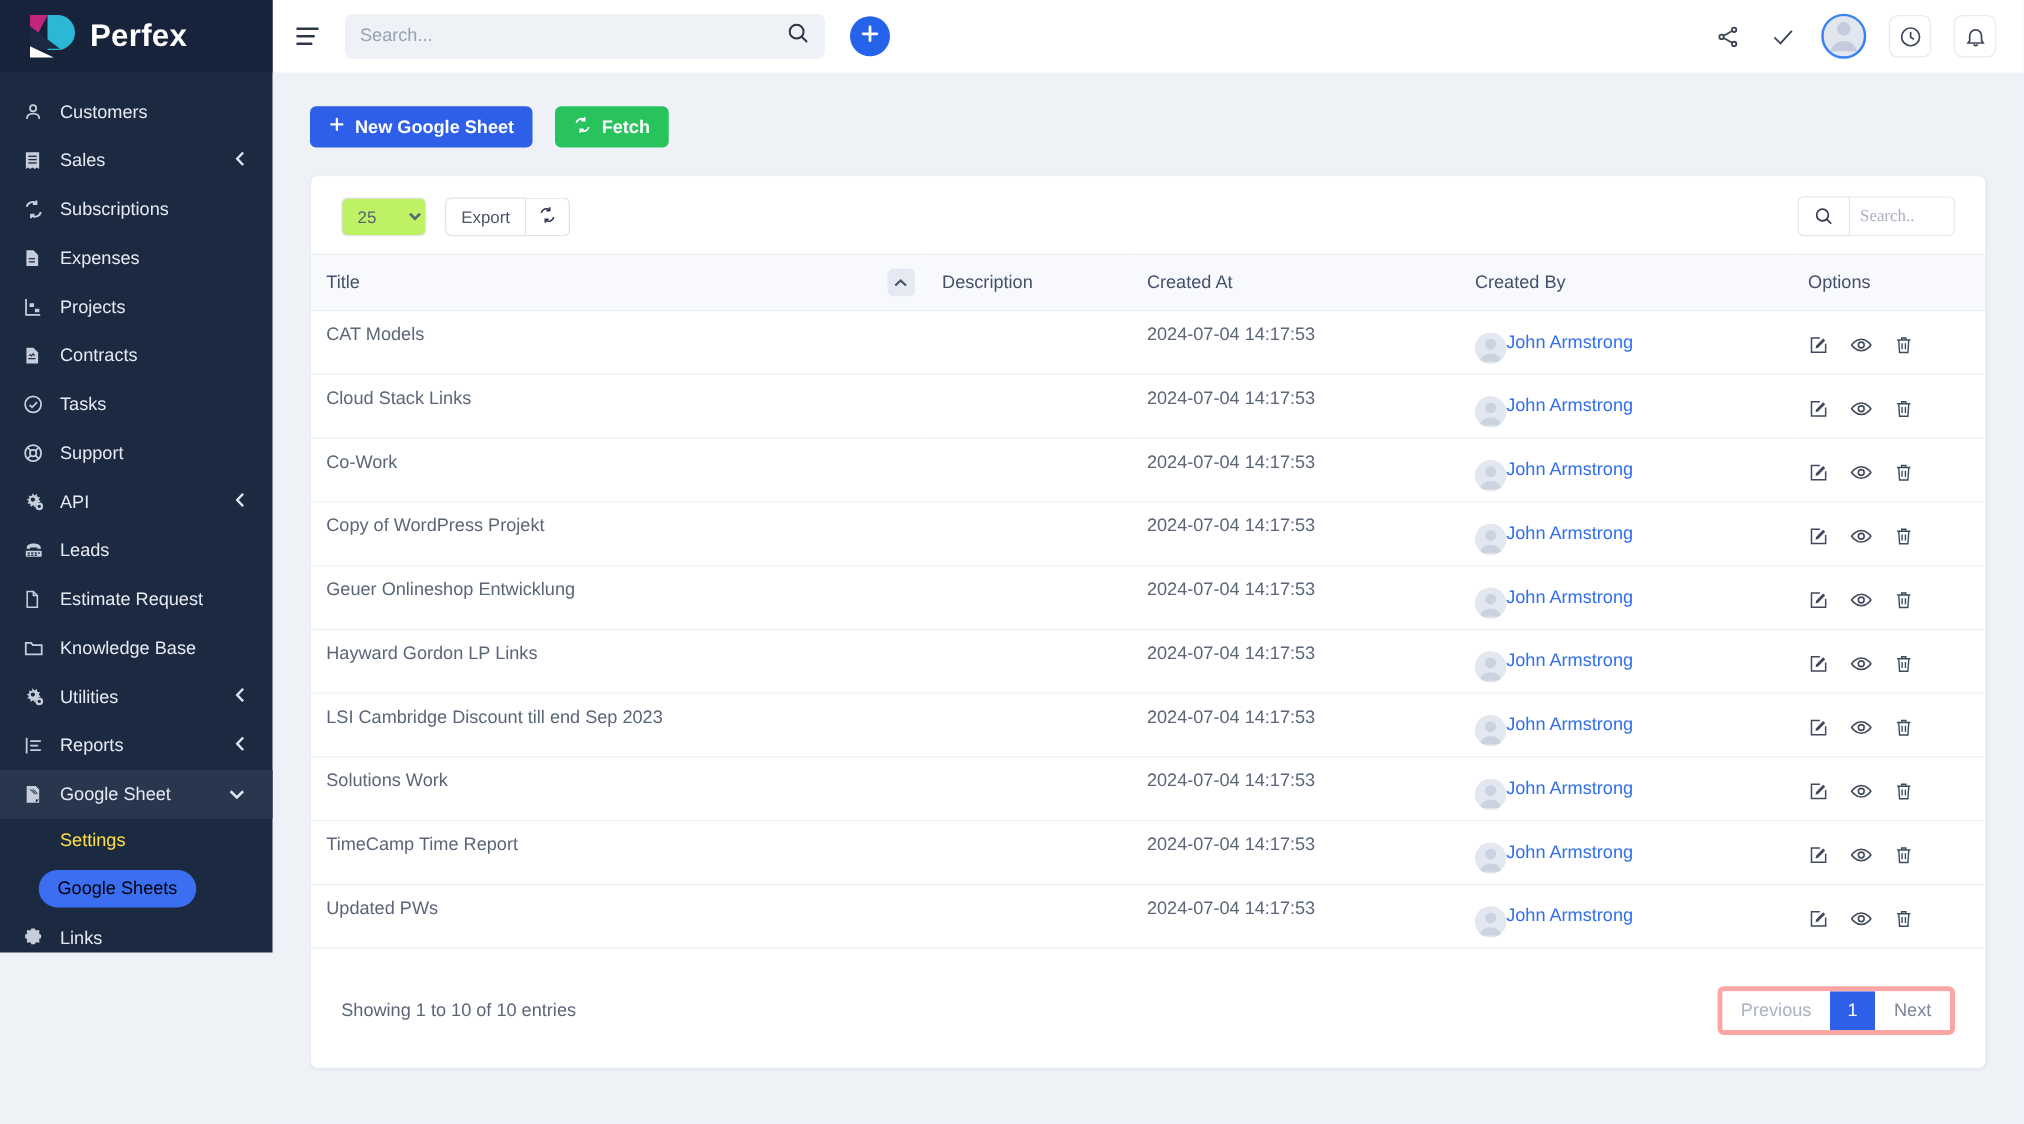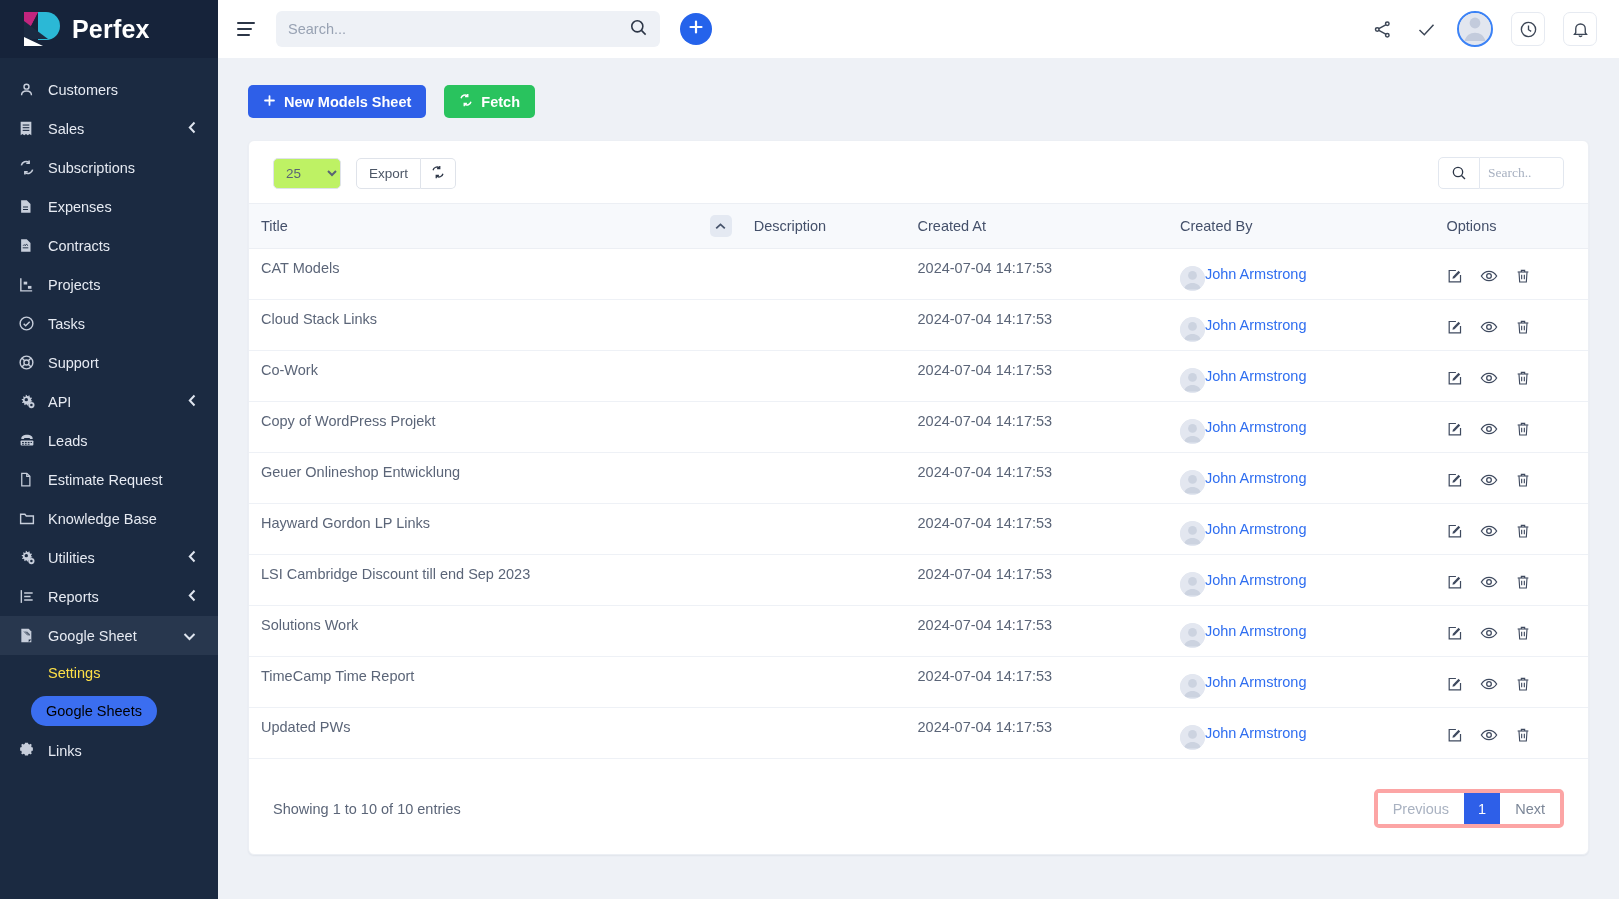--- a/index.html
+++ b/index.html
@@ -6,21 +6,21 @@
   html, body {
     width: 1619px; height: 899px;
     font-family: "Liberation Sans", sans-serif;
     background: #eef1f6;
     overflow: hidden;
   }
   .app { display: flex; width: 1619px; height: 899px; }
 
   
   .sidebar {
-    width: 218px; height: 899px;
+    width: 218px; height: 762px;
     background: #1b2a41;
     flex: 0 0 218px;
     position: relative;
   }
   .brand {
     height: 58px; display: flex; align-items: center; gap: 10px;
     padding-left: 16px; background: #16233a;
   }
   .logo-mark { width: 46px; height: 40px; position: relative; }
   .brand-name {
@@ -246,38 +246,38 @@
               <path d="M5 2h9l6 6v14H5z"></path>
               <rect x="8" y="12" width="8" height="1.6" fill="#1b2a41"></rect>
               <rect x="8" y="16" width="8" height="1.6" fill="#1b2a41"></rect>
             </svg>
           </span>
         <span class="lbl">Expenses</span>
       </div>
 
       <div class="nav-item">
         <span class="ico">
+            <svg width="17" height="17" viewBox="0 0 24 24" fill="none" stroke="currentColor" stroke-width="2">
+              <path d="M4 3v18h16"></path>
+              <path d="M8 8h5v4H8z" fill="currentColor" stroke="none"></path>
+              <path d="M14 14h5v4h-5z" fill="currentColor" stroke="none"></path>
+            </svg>
+          </span>
+        <span class="lbl">Projects</span>
+      </div>
+
+      <div class="nav-item">
+        <span class="ico">
             <svg width="15" height="17" viewBox="0 0 24 24" fill="currentColor">
               <path d="M5 2h9l6 6v14H5z"></path>
               <path d="M7.5 15h9v1.5h-9z" fill="#1b2a41"></path>
               <path d="M8 12.5l2-2 1.6 2 2-3 2 3" stroke="#1b2a41" stroke-width="1.3" fill="none"></path>
             </svg>
           </span>
         <span class="lbl">Contracts</span>
-      </div>
-
-      <div class="nav-item">
-        <span class="ico">
-            <svg width="17" height="17" viewBox="0 0 24 24" fill="none" stroke="currentColor" stroke-width="2">
-              <path d="M4 3v18h16"></path>
-              <path d="M8 8h5v4H8z" fill="currentColor" stroke="none"></path>
-              <path d="M14 14h5v4h-5z" fill="currentColor" stroke="none"></path>
-            </svg>
-          </span>
-        <span class="lbl">Projects</span>
       </div>
 
       <div class="nav-item">
         <span class="ico">
             <svg width="17" height="17" viewBox="0 0 24 24" fill="none" stroke="currentColor" stroke-width="2">
               <circle cx="12" cy="12" r="9"></circle>
               <path d="M8 12.5l2.8 2.8L16.5 9.5"></path>
             </svg>
           </span>
         <span class="lbl">Tasks</span>
@@ -472,21 +472,21 @@
 
     <div class="content">
 
       <div class="actions">
         <button class="btn btn-primary">
           <span>
             <svg width="13" height="13" viewBox="0 0 16 16" fill="none" stroke="#fff" stroke-width="2.2" stroke-linecap="round">
                 <path d="M8 2.5v11M2.5 8h11"></path>
               </svg>
           </span>
-          <span>New Models Sheet</span>
+          <span>New Google Sheet</span>
         </button>
         <button class="btn btn-success">
           <span>
             <svg width="14" height="14" viewBox="0 0 24 24" fill="none" stroke="#fff" stroke-width="2.4">
                 <path d="M3.5 9a7 7 0 0 1 11.2-4"></path>
                 <path d="M20.5 15a7 7 0 0 1-11.2 4"></path>
                 <path d="M15 1.5V6h-4.6"></path>
                 <path d="M9 22.5V18h4.6"></path>
               </svg>
           </span>

